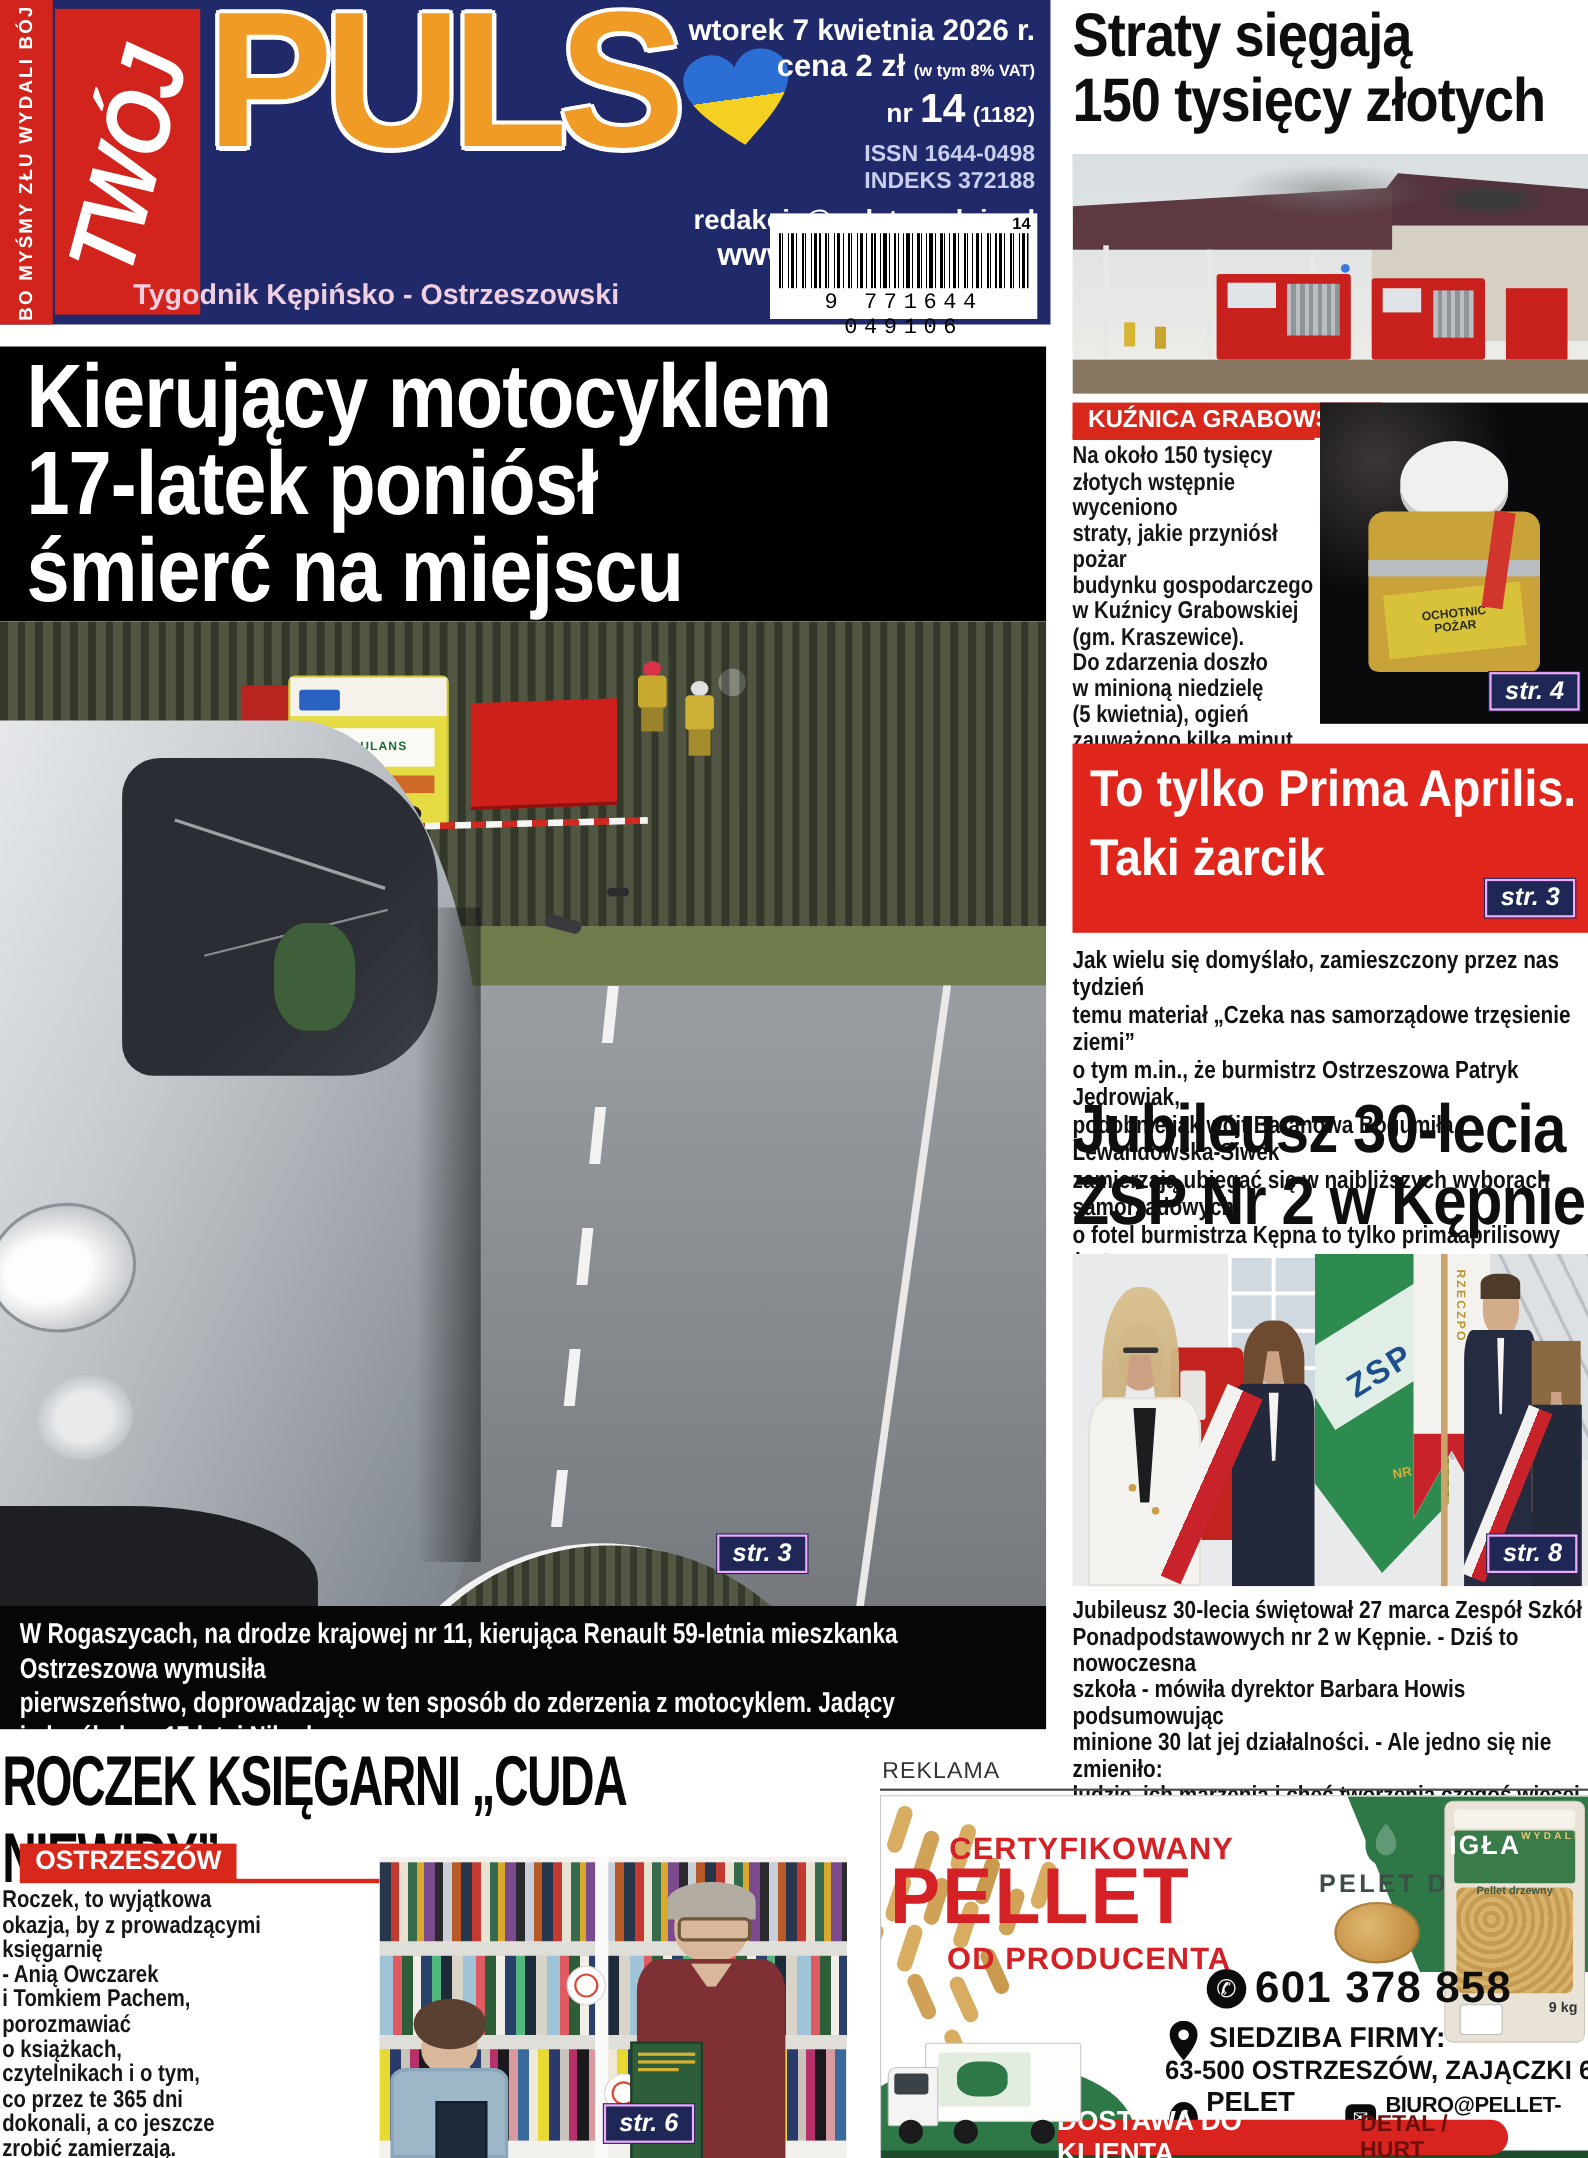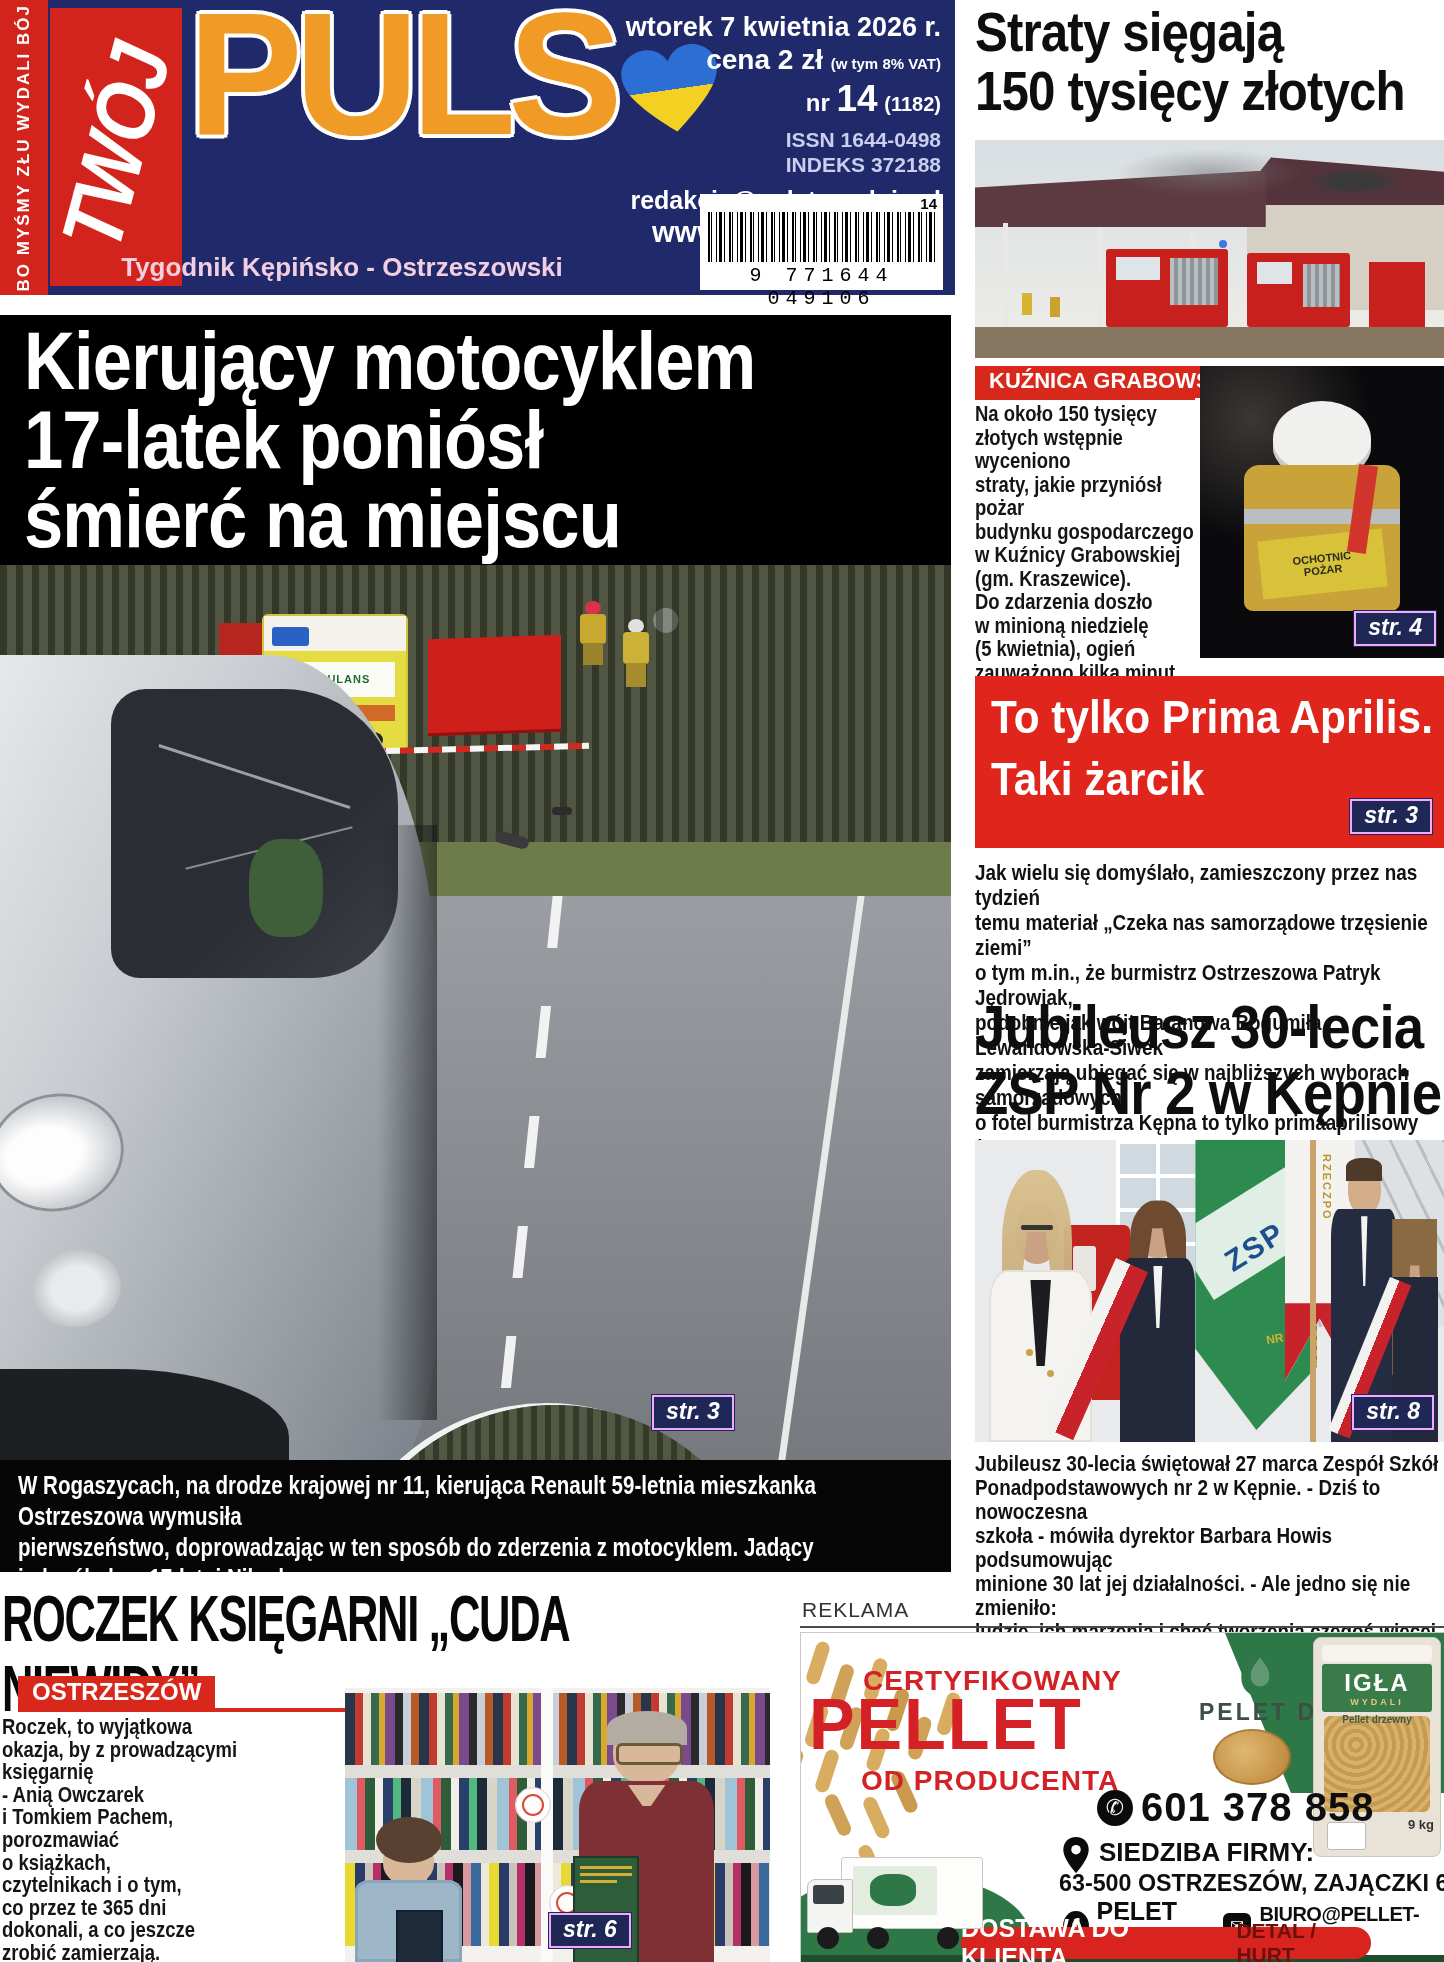--- a/index.html
+++ b/index.html
@@ -396,21 +396,21 @@
     <svg class="ph" style="left:438px;top:8px;" width="42" height="58" viewBox="0 0 40 56">
       <path d="M20 2 C30 14 38 20 38 36 A18 18 0 0 1 2 36 C2 20 10 14 20 2 Z" fill="#2e7747"></path>
       <path d="M20 16 C25 23 29 26 29 35 A9 9 0 0 1 11 35 C11 26 15 23 20 16 Z" fill="#fff" opacity=".25"></path>
     </svg>
     <span class="ph" style="left:398px;top:66px;font-size:23px;font-weight:700;color:#3d4f46;letter-spacing:3px;">PELET D.G.</span>
     <div class="ph" style="left:412px;top:96px;width:78px;height:56px;background:radial-gradient(circle at 40% 40%,#e0b872,#c49044 70%,#a87832);border-radius:50%;box-shadow:inset 0 0 0 2px rgba(120,80,30,.4);"></div>
 
     <div class="ph" style="left:512px;top:4px;width:126px;height:218px;background:#e9e3d7;border-radius:8px;border:1px solid #cfc8ba;">
       <div class="ph" style="left:6%;top:3%;width:88%;height:8%;background:#f6f3ec;border-radius:4px;"></div>
       <div class="ph" style="left:8%;top:36%;width:84%;height:44%;background:repeating-radial-gradient(circle at 30% 30%,#d8b16a 0 4px,#c59a52 4px 8px);border-radius:6px;"></div>
-      <div class="ph" style="left:6%;top:12%;width:88%;height:22%;background:#3a7c49;display:flex;flex-direction:column;align-items:center;justify-content:center;border-radius:3px;">
+      <div class="ph" style="left:6%;top:12%;width:88%;height:22%;background:#3a7c49;display:flex;flex-direction:row;align-items:flex-start;justify-content:center;border-radius:3px;">
         <span style="font-size:24px;font-weight:900;color:#fff;letter-spacing:2px;">IGŁA</span>
         <span style="font-size:9px;font-weight:700;color:#e6c878;letter-spacing:3px;">WYDALI</span>
       </div>
       <span class="ph" style="left:0;top:35%;width:100%;text-align:center;font-size:10px;color:#3a5a44;font-weight:700;">Pellet drzewny</span>
       <span class="ph" style="right:6px;bottom:24px;font-size:13px;font-weight:800;color:#333;">9 kg</span>
       <div class="ph" style="left:10%;bottom:6px;width:30%;height:12%;background:#fff;border:1px solid #bbb;border-radius:3px;"></div>
     </div>
 
     <div class="ph" style="left:296px;top:152px;display:flex;align-items:center;gap:8px;">
       <span class="icon-circ" style="width:36px;height:36px;font-size:22px;">✆</span>

